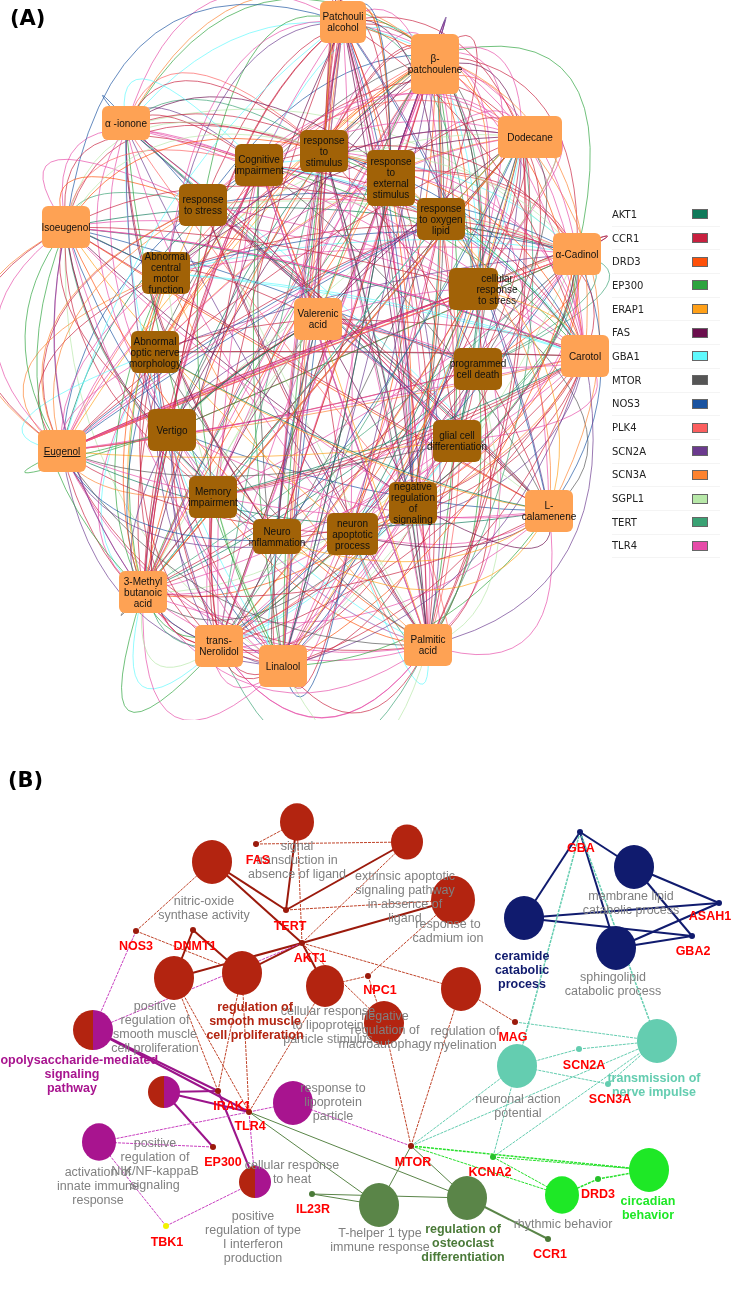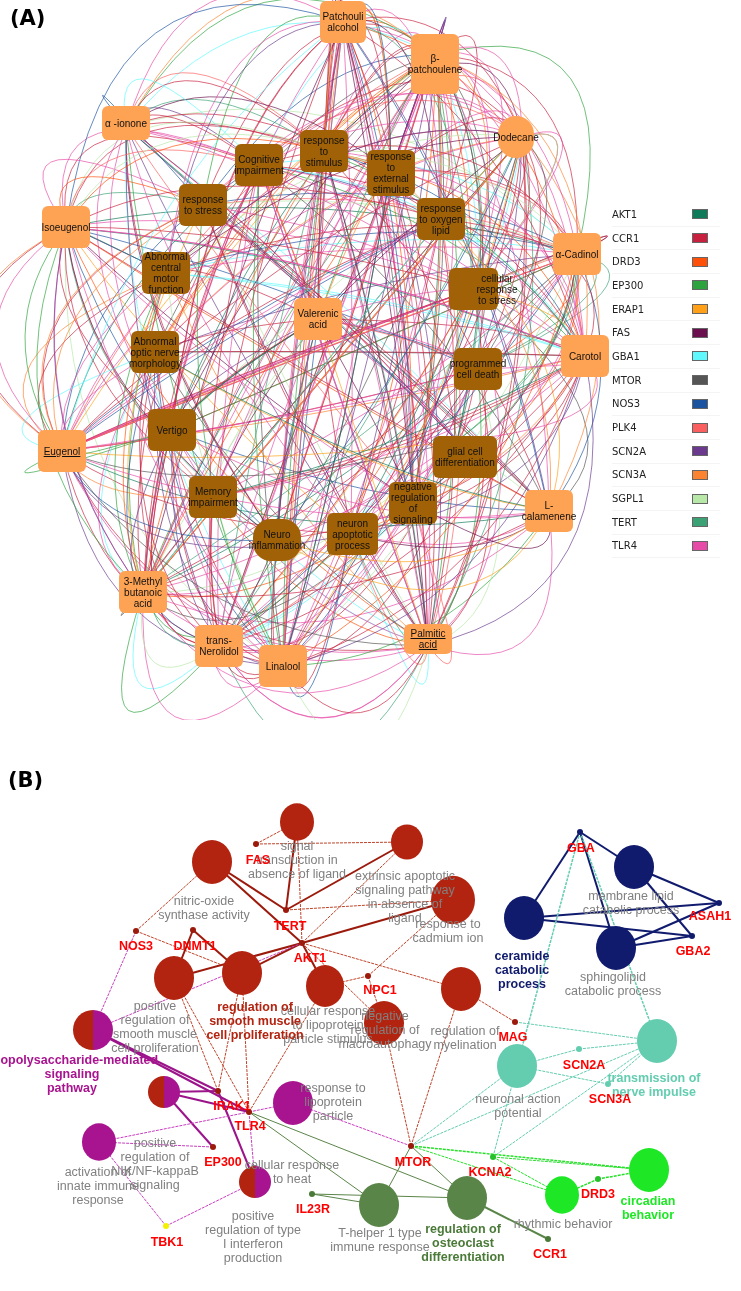--- a/index.html
+++ b/index.html
@@ -531,42 +531,42 @@
     <path d="M522,137 Q533.5718254886831,115.4450677297668 441,219" fill="none" stroke="#fc8330" stroke-width="0.8" stroke-opacity="0.85"></path>
     <path d="M219,646 Q340.1189780521262,592.1040590706448 457,441" fill="none" stroke="#fc5f5f" stroke-width="0.8" stroke-opacity="0.85"></path>
     <path d="M62,451 Q39.409034207818934,469.82428519375856 172,430" fill="none" stroke="#2ca33d" stroke-width="0.8" stroke-opacity="0.85"></path>
     <path d="M66,227 Q131.69777177640603,470.3095996227709 283,666" fill="none" stroke="#e64ba8" stroke-width="0.8" stroke-opacity="0.85"></path>
     <path d="M577,254 Q482.34045610425244,99.4631972307956 259,165" fill="none" stroke="#c8203f" stroke-width="0.8" stroke-opacity="0.85"></path>
     <path d="M585,356 Q417.30351594650205,444.14034507887516 213,497" fill="none" stroke="#0f7a5a" stroke-width="0.8" stroke-opacity="0.85"></path>
   </svg>
 <div id="nodesA">
     <div class="nodeA drug" style="left: 320px; top: 1px; width: 46px; height: 42px;">Patchouli alcohol</div>
     <div class="nodeA drug" style="left: 411px; top: 34px; width: 48px; height: 60px;">β-patchoulene</div>
-    <div class="nodeA drug" style="left: 498px; top: 116px; width: 36px; height: 42px; border-radius: 20px;">Dodecane</div>
+    <div class="nodeA drug" style="left: 498px; top: 116px; width: 64px; height: 42px;">Dodecane</div>
     <div class="nodeA drug" style="left: 553px; top: 233px; width: 48px; height: 42px;">α-Cadinol</div>
     <div class="nodeA drug" style="left: 561px; top: 335px; width: 48px; height: 42px;">Carotol</div>
     <div class="nodeA drug" style="left: 525px; top: 490px; width: 48px; height: 42px;">L-calamenene</div>
-    <div class="nodeA drug" style="left: 404px; top: 624px; width: 48px; height: 30px; text-decoration: underline;">Palmitic acid</div>
+    <div class="nodeA drug" style="left: 404px; top: 624px; width: 48px; height: 42px;">Palmitic acid</div>
     <div class="nodeA drug" style="left: 259px; top: 645px; width: 48px; height: 42px;">Linalool</div>
     <div class="nodeA drug" style="left: 195px; top: 625px; width: 48px; height: 42px;">trans-Nerolidol</div>
     <div class="nodeA drug" style="left: 119px; top: 571px; width: 48px; height: 42px;">3-Methyl butanoic acid</div>
     <div class="nodeA drug" style="left: 38px; top: 430px; width: 48px; height: 42px; text-decoration: underline;">Eugenol</div>
     <div class="nodeA drug" style="left: 42px; top: 206px; width: 48px; height: 42px;">Isoeugenol</div>
     <div class="nodeA drug" style="left: 102px; top: 106px; width: 48px; height: 34px;">α -ionone</div>
     <div class="nodeA drug" style="left: 294px; top: 298px; width: 48px; height: 42px;">Valerenic acid</div>
     <div class="nodeA term" style="left: 235px; top: 144px; width: 48px; height: 42px;">Cognitive impairment</div>
     <div class="nodeA term" style="left: 300px; top: 130px; width: 48px; height: 42px;">response to stimulus</div>
-    <div class="nodeA term" style="left: 367px; top: 150px; width: 48px; height: 46px;">response to external stimulus</div>
+    <div class="nodeA term" style="left: 367px; top: 150px; width: 48px; height: 56px;">response to external stimulus</div>
     <div class="nodeA term" style="left: 417px; top: 198px; width: 48px; height: 42px;">response to oxygen lipid</div>
     <div class="nodeA term" style="left: 449px; top: 268px; width: 31px; height: 42px; padding-left: 48px;">cellular response to stress</div>
     <div class="nodeA term" style="left: 454px; top: 348px; width: 48px; height: 42px;">programmed cell death</div>
-    <div class="nodeA term" style="left: 433px; top: 420px; width: 64px; height: 42px; margin-top: 16px;">glial cell differentiation</div>
+    <div class="nodeA term" style="left: 433px; top: 420px; width: 48px; height: 42px;">glial cell differentiation</div>
     <div class="nodeA term" style="left: 389px; top: 482px; width: 48px; height: 42px;">negative regulation of signaling</div>
     <div class="nodeA term" style="left: 327px; top: 513px; width: 51px; height: 42px;">neuron apoptotic process</div>
-    <div class="nodeA term" style="left: 253px; top: 519px; width: 48px; height: 42px; border-radius: 18px;">Neuro inflammation</div>
+    <div class="nodeA term" style="left: 253px; top: 519px; width: 48px; height: 35px;">Neuro inflammation</div>
     <div class="nodeA term" style="left: 189px; top: 476px; width: 48px; height: 42px;">Memory impairment</div>
     <div class="nodeA term" style="left: 148px; top: 409px; width: 48px; height: 42px;">Vertigo</div>
     <div class="nodeA term" style="left: 131px; top: 331px; width: 48px; height: 42px;">Abnormal optic nerve morphology</div>
     <div class="nodeA term" style="left: 142px; top: 252px; width: 48px; height: 42px;">Abnormal central motor function</div>
     <div class="nodeA term" style="left: 179px; top: 184px; width: 48px; height: 42px;">response to stress</div>
   </div>
 
 <div class="legend" id="legendA">
     <div class="legend-row">
       <span class="legend-label">AKT1</span>

